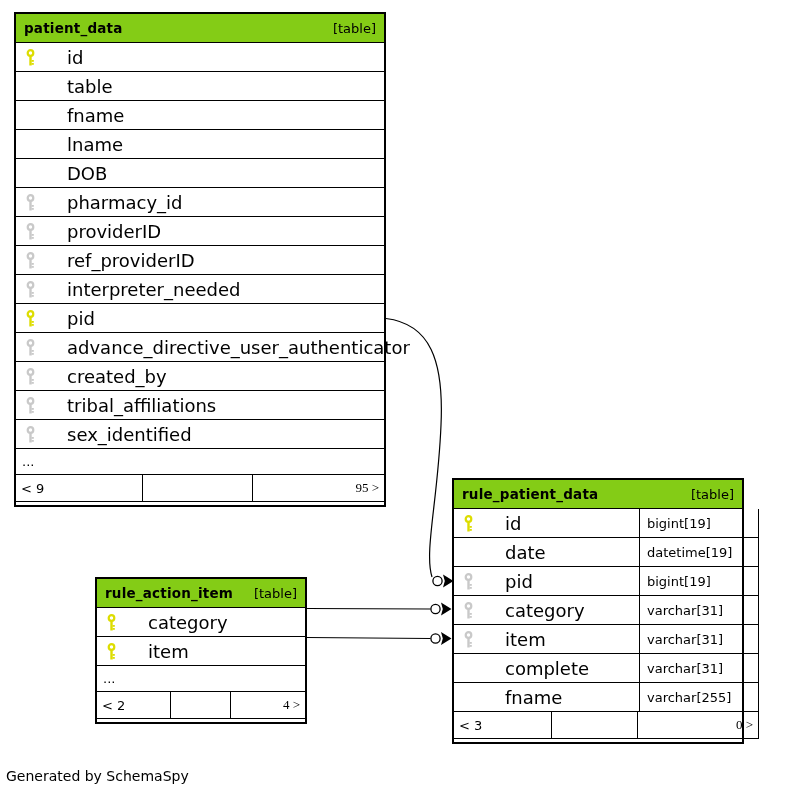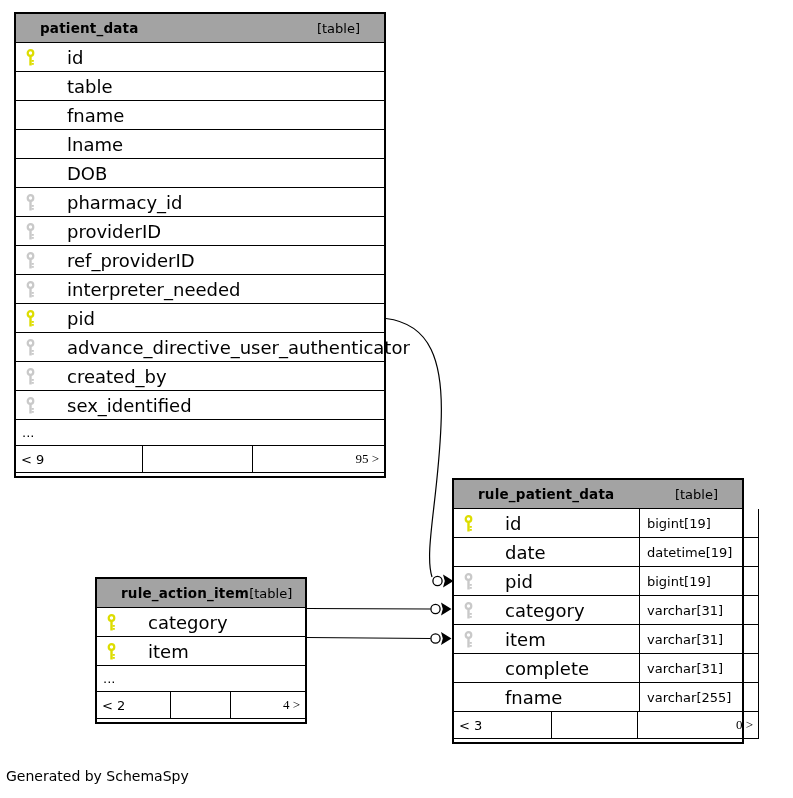--- a/index.html
+++ b/index.html
@@ -5,21 +5,21 @@
   html,body{margin:0;padding:0;background:#ffffff;}
   body{font-family:"DejaVu Sans","Liberation Sans",sans-serif;color:#000;}
   .canvas{position:relative;width:793px;height:798px;background:#fff;overflow:hidden;}
 
   .db-table{position:absolute;background:#fff;border:2px solid #000;box-sizing:border-box;padding-bottom:3px;}
   #table-0{left:14px;top:12px;width:372px;}
   #table-1{left:95px;top:577px;width:212px;}
   #table-2{left:452px;top:478px;width:292px;}
 
   .t-head{height:29px;display:flex;align-items:center;justify-content:space-between;
-          background:#a3a3a3;border-bottom:1px solid #000;padding:0 24px;box-sizing:border-box;}
+          background:#84cc16;border-bottom:1px solid #000;padding:0 8px;box-sizing:border-box;}
   .t-name{font-weight:bold;font-size:13.5px;letter-spacing:0.2px;}
   .t-tag{font-size:13px;}
 
   .t-grid{box-sizing:border-box;}
   .t-grid.typed{width:305px;border-right:1px solid #000;}
 
   .t-row{height:29px;display:flex;align-items:center;border-bottom:1px solid #000;box-sizing:border-box;}
   .keyslot{width:18px;margin-left:9px;display:flex;align-items:center;flex:0 0 auto;}
   .colname{font-size:18px;white-space:nowrap;margin-left:24px;}
   .cell-name{width:186px;height:100%;display:flex;align-items:center;border-right:1px solid #000;box-sizing:border-box;flex:0 0 auto;}
@@ -145,20 +145,31 @@
         <div class="t-row">
           <span class="keyslot">
             <svg class="key" width="11" height="17" viewBox="0 0 11 17">
               <circle cx="5.5" cy="4" r="2.8" fill="none" stroke="#c9c9c9" stroke-width="2.2"></circle>
               <rect x="4.3" y="6.2" width="2.4" height="10.3" fill="#c9c9c9"></rect>
               <rect x="6.5" y="11" width="2.3" height="1.8" fill="#c9c9c9"></rect>
               <rect x="6.5" y="14" width="2.3" height="1.8" fill="#c9c9c9"></rect>
             </svg>
           </span>
           <span class="colname">created_by</span>
+        </div>
+        <div class="t-row">
+          <span class="keyslot">
+            <svg class="key" width="11" height="17" viewBox="0 0 11 17">
+              <circle cx="5.5" cy="4" r="2.8" fill="none" stroke="#c9c9c9" stroke-width="2.2"></circle>
+              <rect x="4.3" y="6.2" width="2.4" height="10.3" fill="#c9c9c9"></rect>
+              <rect x="6.5" y="11" width="2.3" height="1.8" fill="#c9c9c9"></rect>
+              <rect x="6.5" y="14" width="2.3" height="1.8" fill="#c9c9c9"></rect>
+            </svg>
+          </span>
+          <span class="colname">tribal_affiliations</span>
         </div>
         <div class="t-row">
           <span class="keyslot">
             <svg class="key" width="11" height="17" viewBox="0 0 11 17">
               <circle cx="5.5" cy="4" r="2.8" fill="none" stroke="#c9c9c9" stroke-width="2.2"></circle>
               <rect x="4.3" y="6.2" width="2.4" height="10.3" fill="#c9c9c9"></rect>
               <rect x="6.5" y="11" width="2.3" height="1.8" fill="#c9c9c9"></rect>
               <rect x="6.5" y="14" width="2.3" height="1.8" fill="#c9c9c9"></rect>
             </svg>
           </span>

